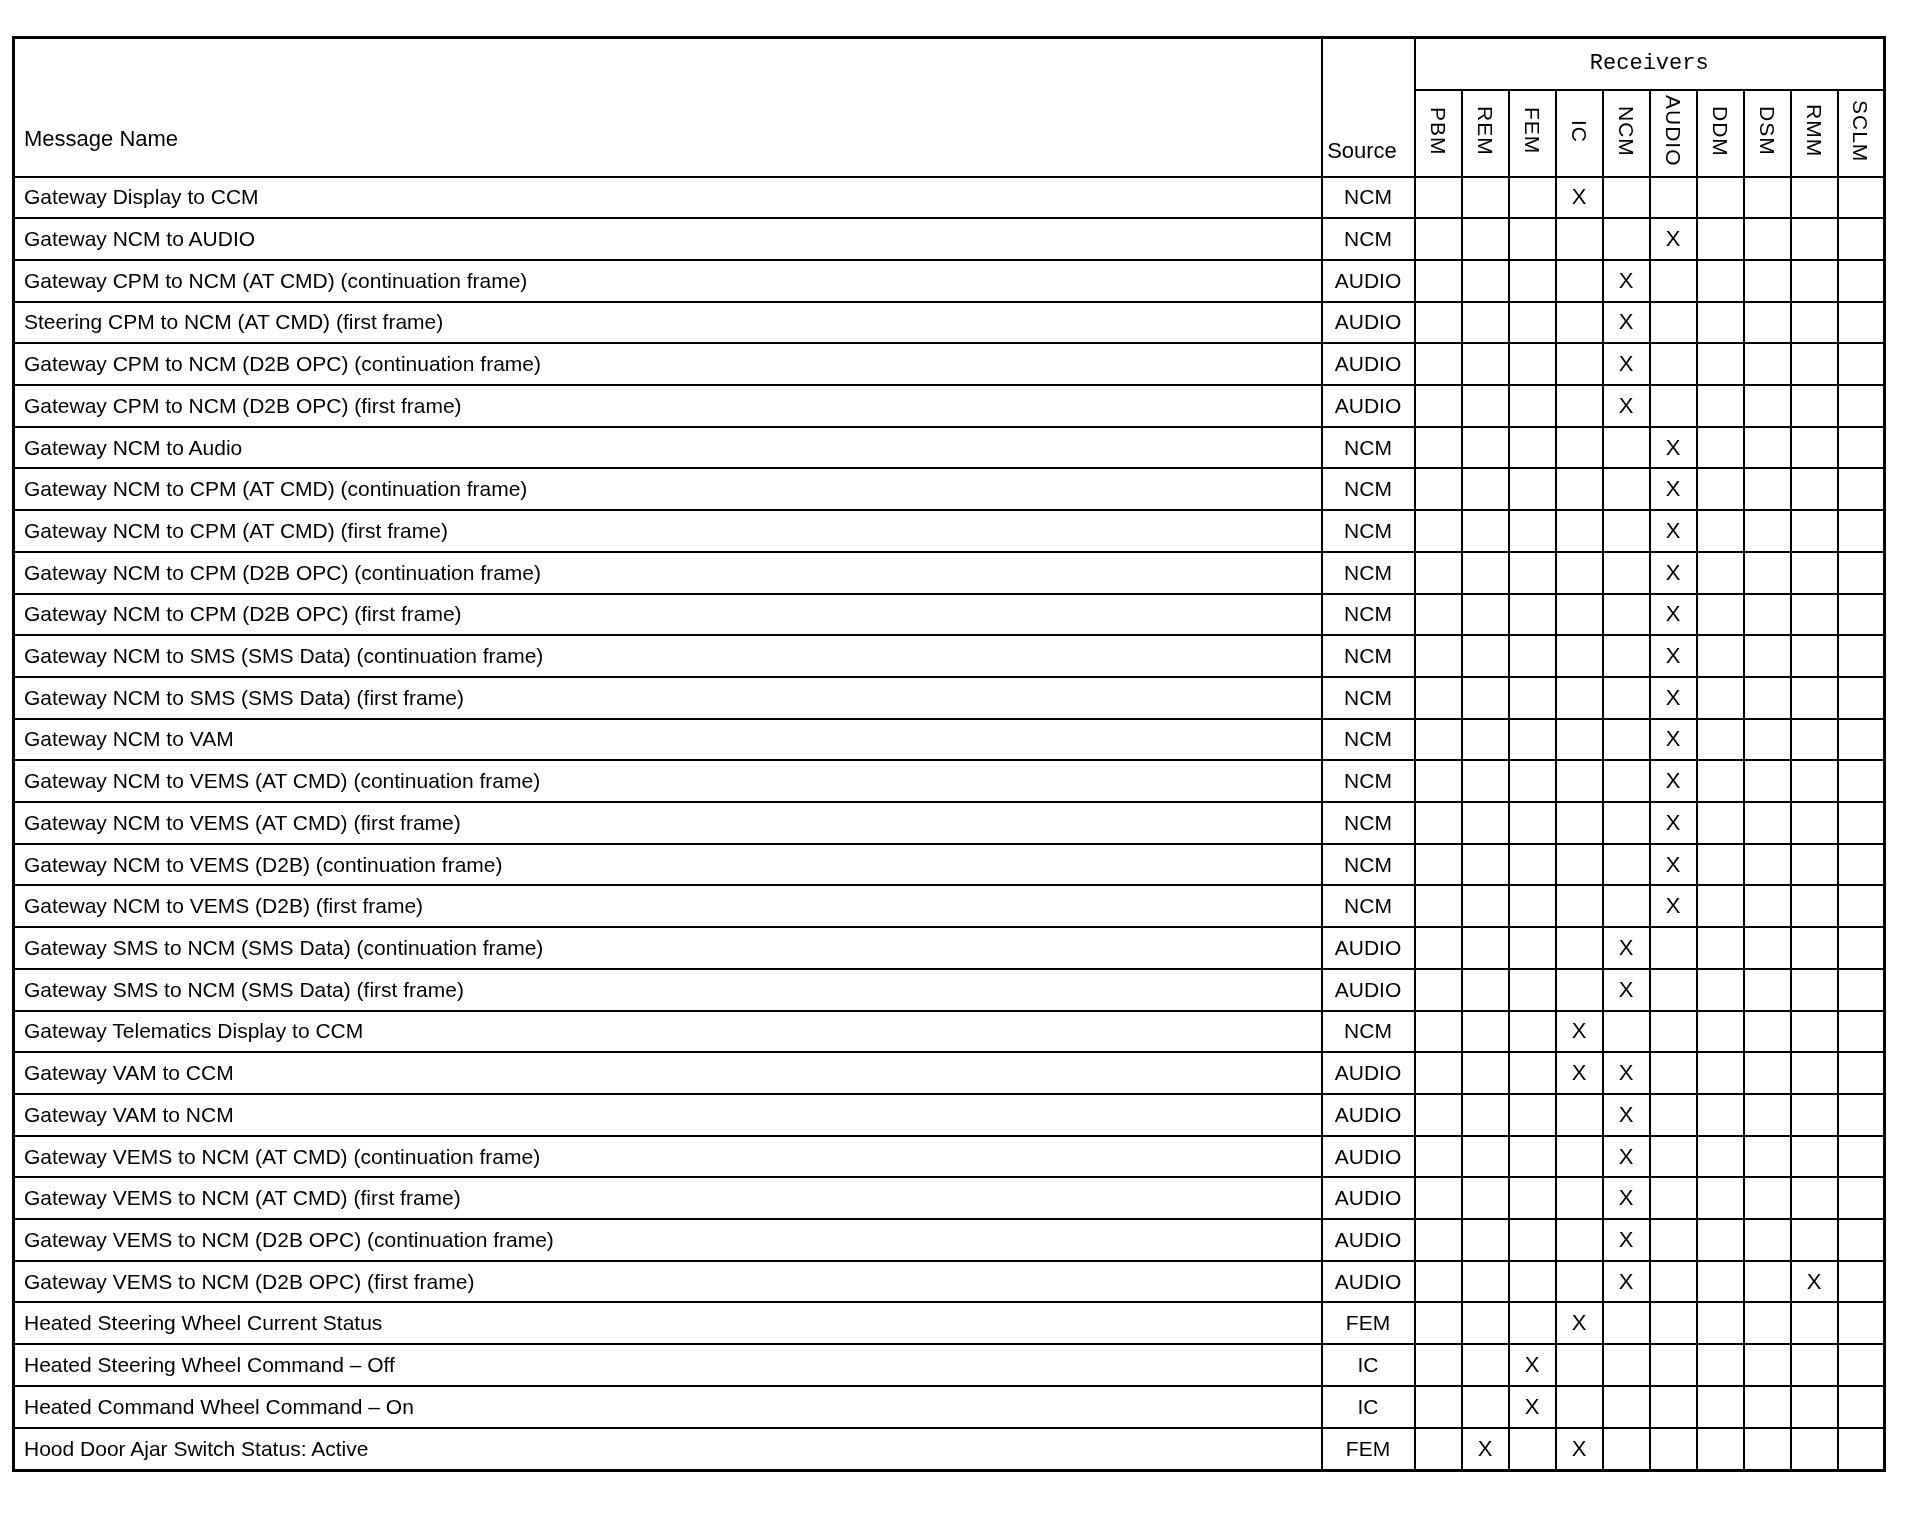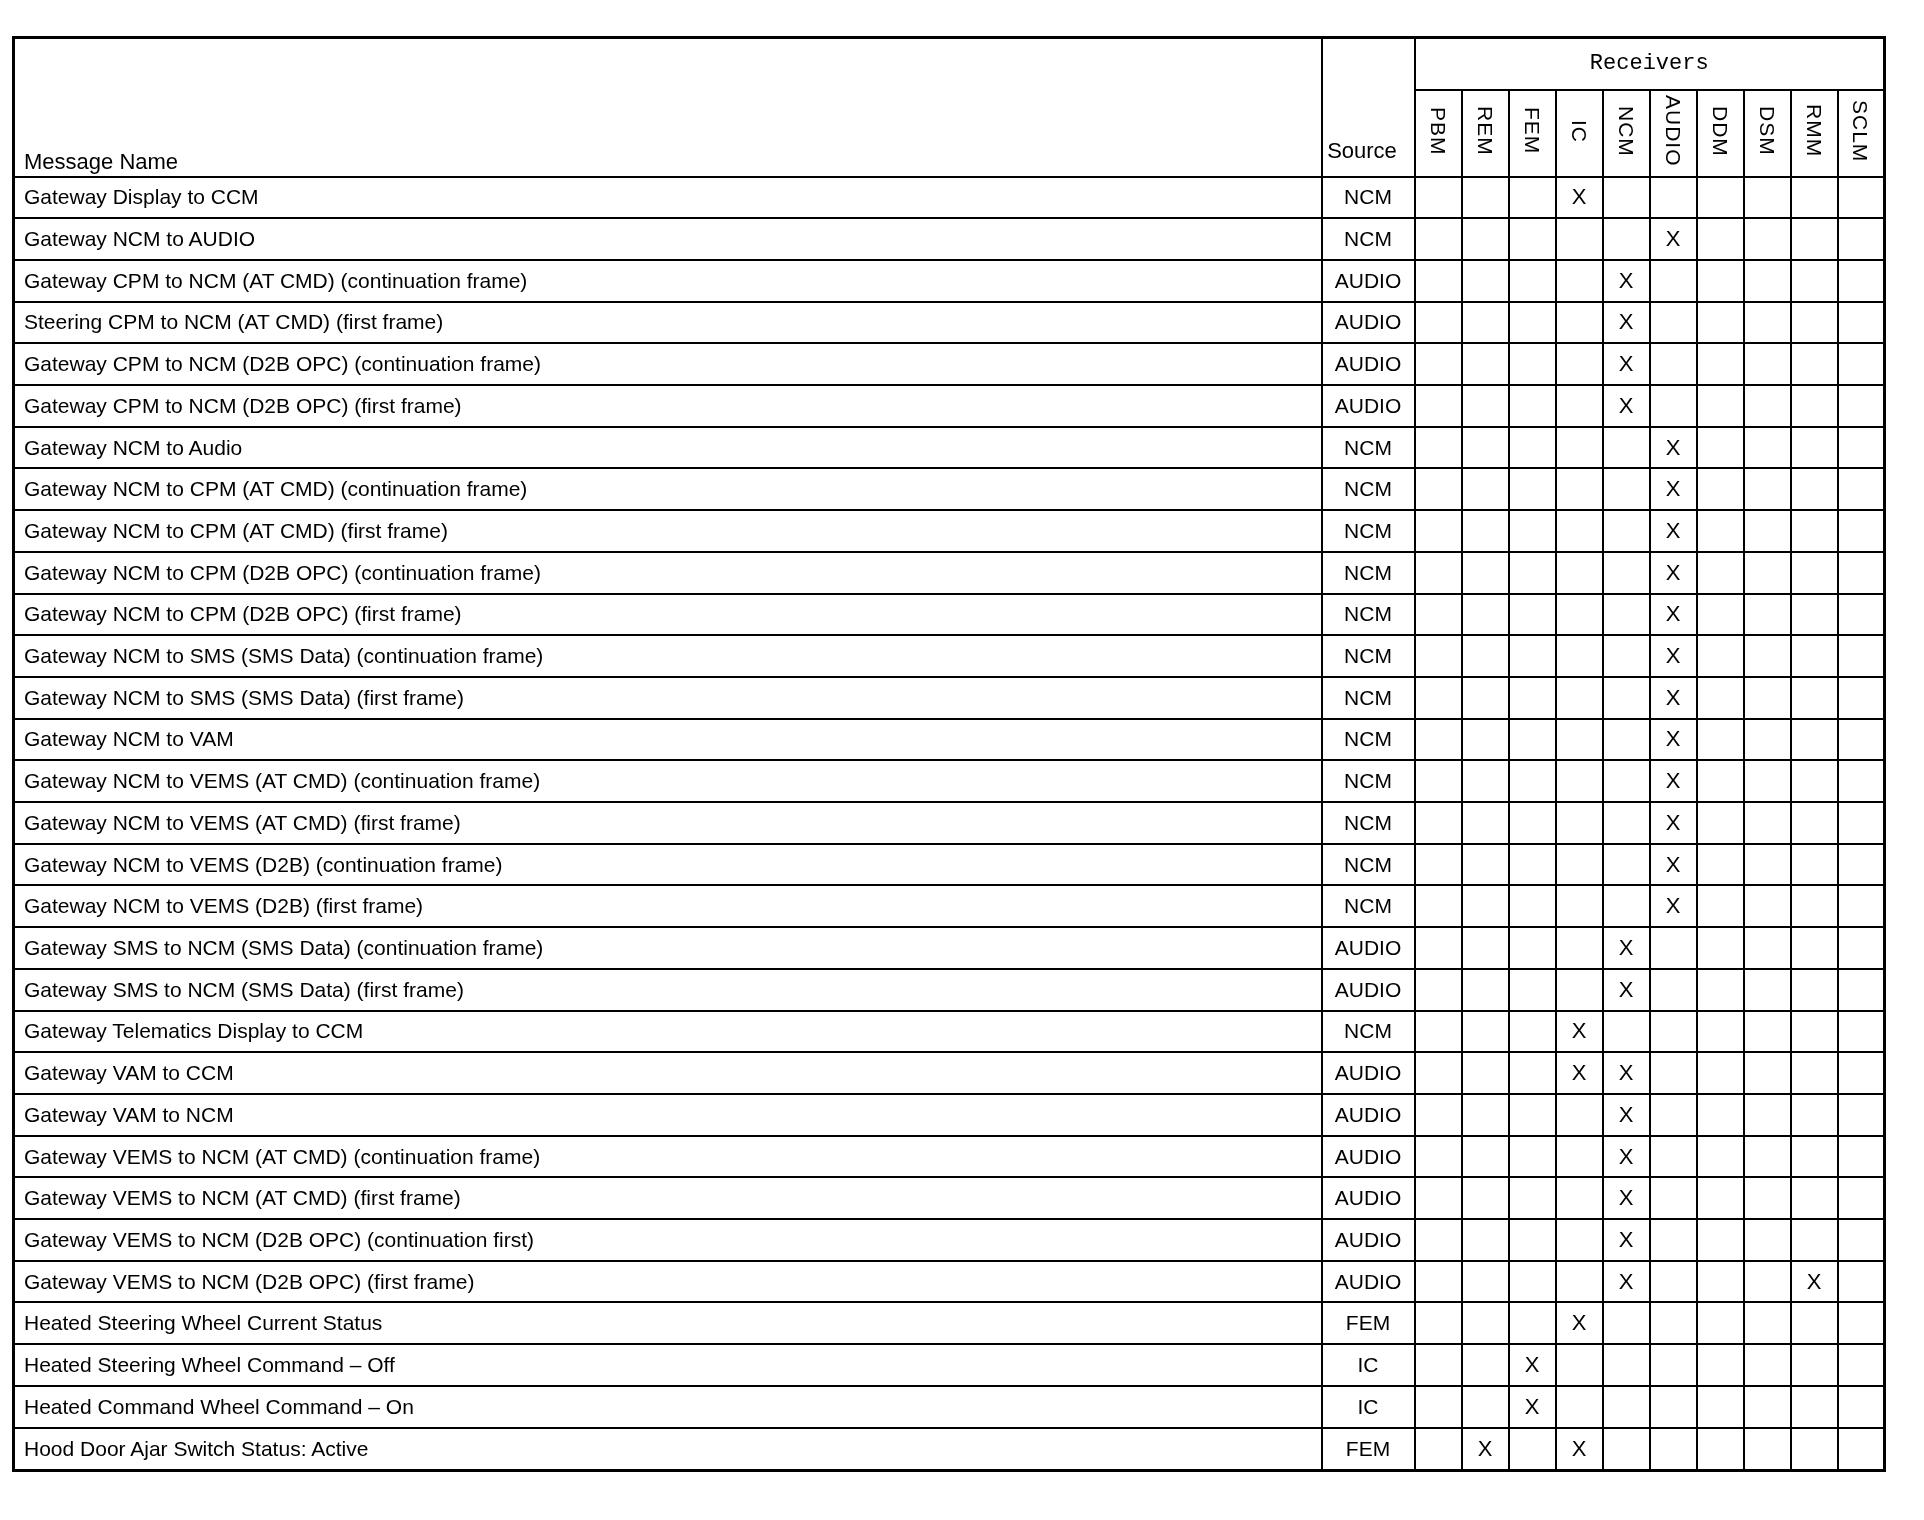--- a/index.html
+++ b/index.html
@@ -28,21 +28,21 @@
   th, td {
     border: 2px solid #000;
     overflow: hidden;
     box-sizing: border-box;
   }
   thead tr.top-row    { height: 52px; }
   thead tr.labels-row { height: 87px; }
   th.msg-h {
     text-align: left;
     vertical-align: bottom;
-    padding: 0 0 1px 9px;
+    padding: 0 0 24px 9px;
     font-weight: normal;
     font-size: 22px;
   }
   th.src-h {
     text-align: center;
     vertical-align: bottom;
     padding: 0 12px 12px 0;
     font-weight: normal;
     font-size: 22px;
   }
@@ -470,21 +470,21 @@
           <td class="rc"></td>
           <td class="rc"></td>
           <td class="rc">X</td>
           <td class="rc"></td>
           <td class="rc"></td>
           <td class="rc"></td>
           <td class="rc"></td>
           <td class="rc"></td>
         </tr>
         <tr>
-          <td class="msg">Gateway VEMS to NCM (D2B OPC) (continuation first)</td>
+          <td class="msg">Gateway VEMS to NCM (D2B OPC) (continuation frame)</td>
           <td class="src">AUDIO</td>
           <td class="rc"></td>
           <td class="rc"></td>
           <td class="rc"></td>
           <td class="rc"></td>
           <td class="rc">X</td>
           <td class="rc"></td>
           <td class="rc"></td>
           <td class="rc"></td>
           <td class="rc"></td>

